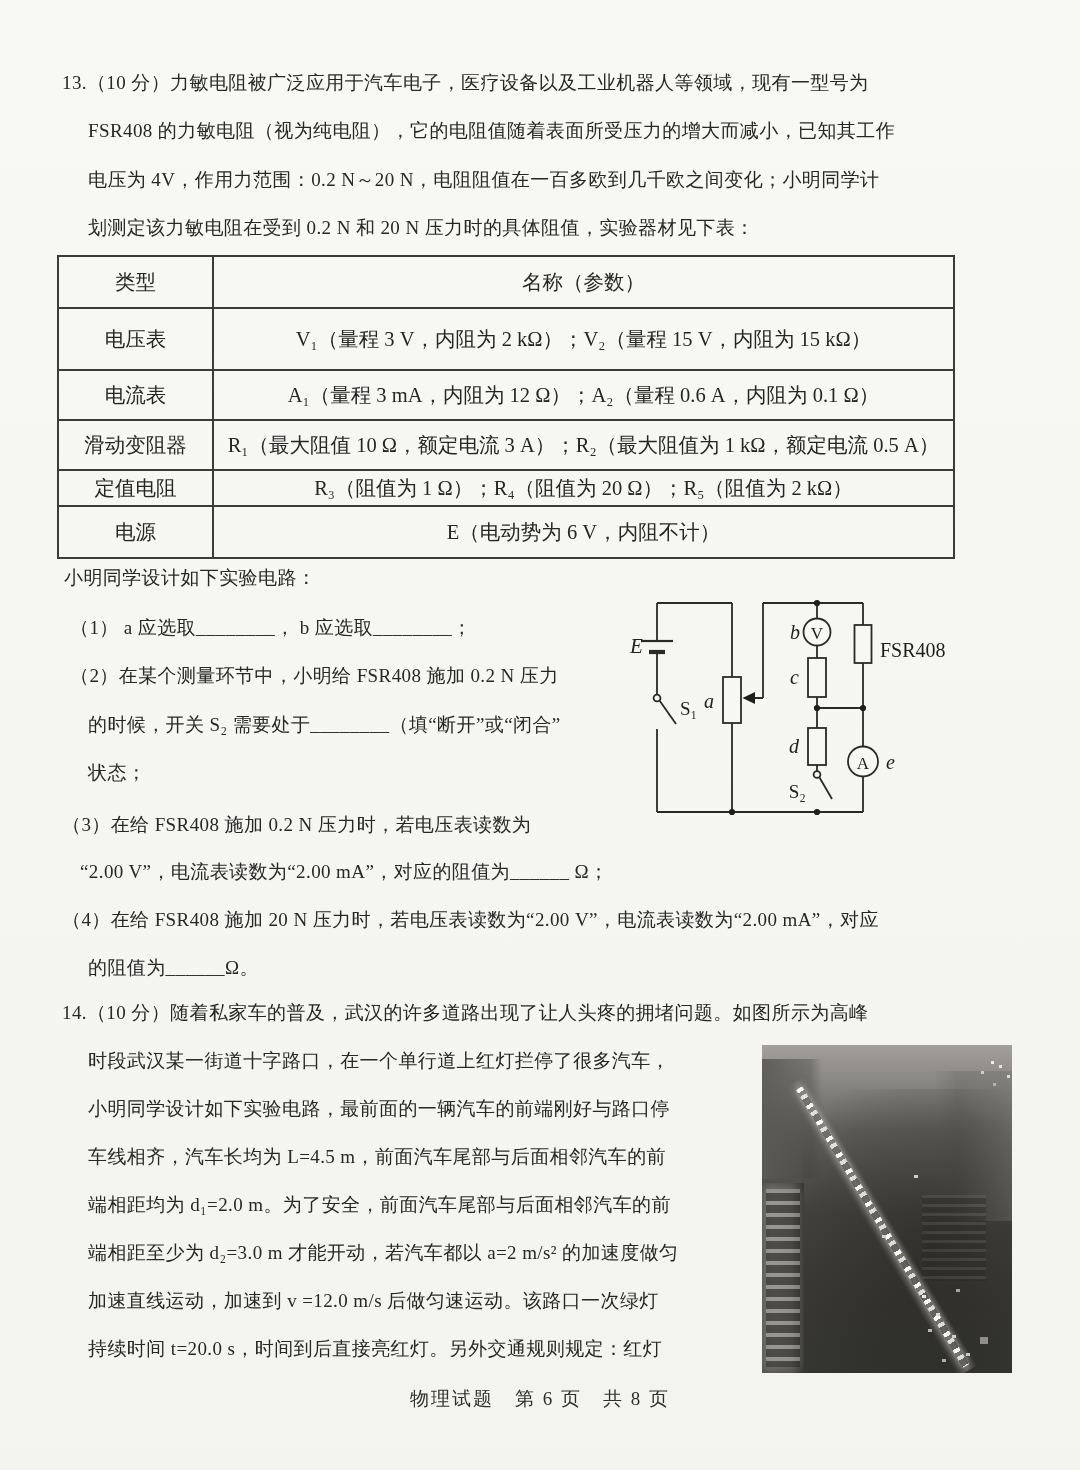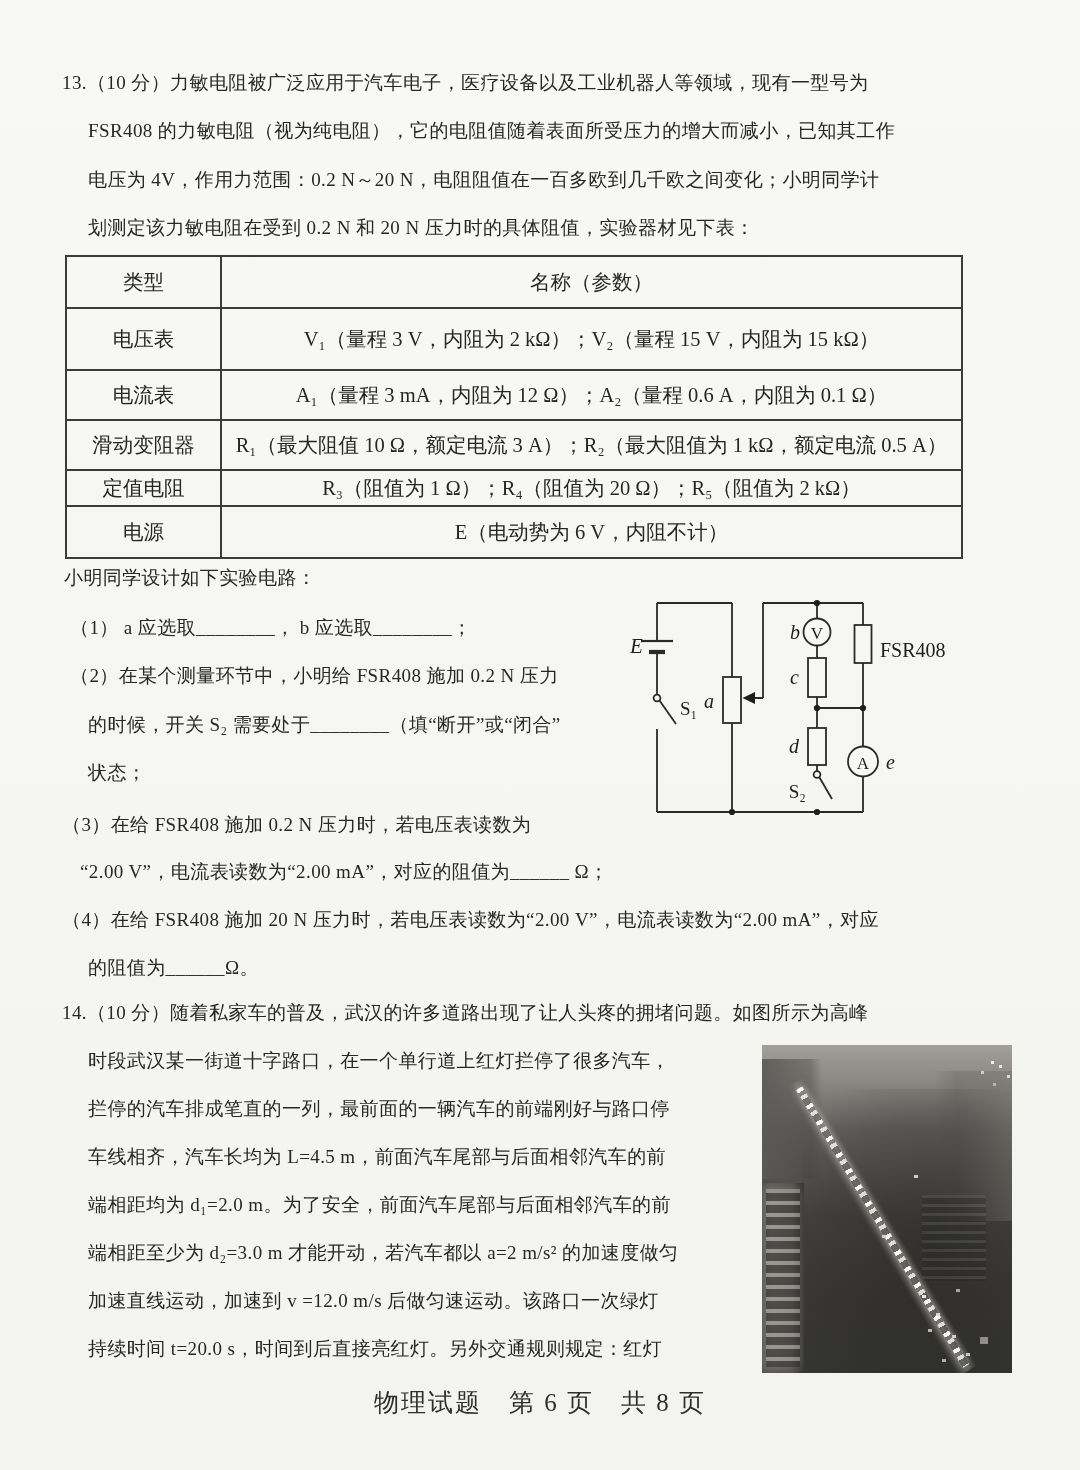--- a/index.html
+++ b/index.html
@@ -8,37 +8,37 @@
     position:relative; width:1080px; height:1470px; margin:0 auto;
     background:linear-gradient(180deg,#f8f8f5 0%, #f5f5f2 60%, #f3f3ef 100%);
     overflow:hidden;
     font-family:"Liberation Serif","DejaVu Serif",serif;
   }
   .line {
     position:absolute; white-space:nowrap; line-height:1.25;
     font-size:19px; color:#272727; letter-spacing:0.4px;
   }
   .t-wrap { position:absolute; left:57px; top:255px; }
-  table.equip { border-collapse:collapse; table-layout:fixed; width:898px;margin-left:8px; }
+  table.equip { border-collapse:collapse; table-layout:fixed; width:898px; }
   table.equip td {
     border:2px solid #3b3b3b; font-size:20.5px; color:#262626;
     padding:0 0 0 0; overflow:hidden; white-space:nowrap;
   }
   td.c1 { width:153px; text-align:center; }
   td.c2 { padding-left:17px;text-align:center; }
   td.hd { text-align:center; }
   .circuit { position:absolute; left:628px; top:590px; }
   .circuit text { font-family:"Liberation Serif","DejaVu Serif",serif; fill:#1e1e1e; }
   .it { font-style:italic; }
   .wire { stroke:#2a2a2a; stroke-width:1.8; fill:none; }
   .comp { stroke:#2a2a2a; stroke-width:1.8; fill:#f7f7f4; }
   .dot  { fill:#1e1e1e; }
   .footer {
     position:absolute; left:0; top:1386px; width:100%; text-align:center;
-    font-size:25px; color:#2e2e2e; letter-spacing:2px;
+    font-size:19px; color:#2e2e2e; letter-spacing:2px;
   }
   
   .photo { position:absolute; left:762px; top:1045px; width:250px; height:328px;
     background:linear-gradient(180deg,#a39f9a 0%,#8c8a85 10%,#62615e 26%,#454441 52%,#3a3936 78%,#343431 100%);
     overflow:hidden; }
   .ph-bldg-left { position:absolute; left:0; top:138px; width:42px; height:190px;
     background:linear-gradient(90deg,#7d7b76,#6b6965 70%,#4f4e4b);
     box-shadow:inset 0 0 14px rgba(0,0,0,.45); }
   .ph-bldg-left:before { content:""; position:absolute; inset:6px 4px;
     background:repeating-linear-gradient(180deg, rgba(220,218,210,.35) 0 4px, rgba(30,30,28,.45) 4px 12px); display:block; }
@@ -165,21 +165,21 @@
     <text class="it" x="172" y="49" font-size="20" text-anchor="end">b</text>
     <text class="it" x="171" y="94" font-size="20" text-anchor="end">c</text>
     <text class="it" x="171" y="163" font-size="20" text-anchor="end">d</text>
     <text x="178" y="208" font-size="19" text-anchor="end">S₂</text>
     <text class="it" x="258" y="179" font-size="20">e</text>
     <text x="252" y="67" font-size="20">FSR408</text>
   </svg>
 
   <div class="line" style="left:62px;top:1001px">14.（10 分）随着私家车的普及，武汉的许多道路出现了让人头疼的拥堵问题。如图所示为高峰</div>
   <div class="line" style="left:88px;top:1049px">时段武汉某一街道十字路口，在一个单行道上红灯拦停了很多汽车，</div>
-  <div class="line" style="left:88px;top:1097px">拦停的汽车排成笔直的一列，最前面的一辆汽车的前端刚好与路口停</div>
+  <div class="line" style="left:88px;top:1097px">小明同学设计如下实验电路，最前面的一辆汽车的前端刚好与路口停</div>
   <div class="line" style="left:88px;top:1145px">车线相齐，汽车长均为 L=4.5 m，前面汽车尾部与后面相邻汽车的前</div>
   <div class="line" style="left:88px;top:1193px">端相距均为 d₁=2.0 m。为了安全，前面汽车尾部与后面相邻汽车的前</div>
   <div class="line" style="left:88px;top:1241px">端相距至少为 d₂=3.0 m 才能开动，若汽车都以 a=2 m/s² 的加速度做匀</div>
   <div class="line" style="left:88px;top:1289px">加速直线运动，加速到 v =12.0 m/s 后做匀速运动。该路口一次绿灯</div>
   <div class="line" style="left:88px;top:1337px">持续时间 t=20.0 s，时间到后直接亮红灯。另外交通规则规定：红灯</div>
 
   <div class="photo">
     <div class="ph-bldg-left2"></div>
     <div class="ph-bldg-right"></div>
     <div class="ph-bldg-right2"></div>

